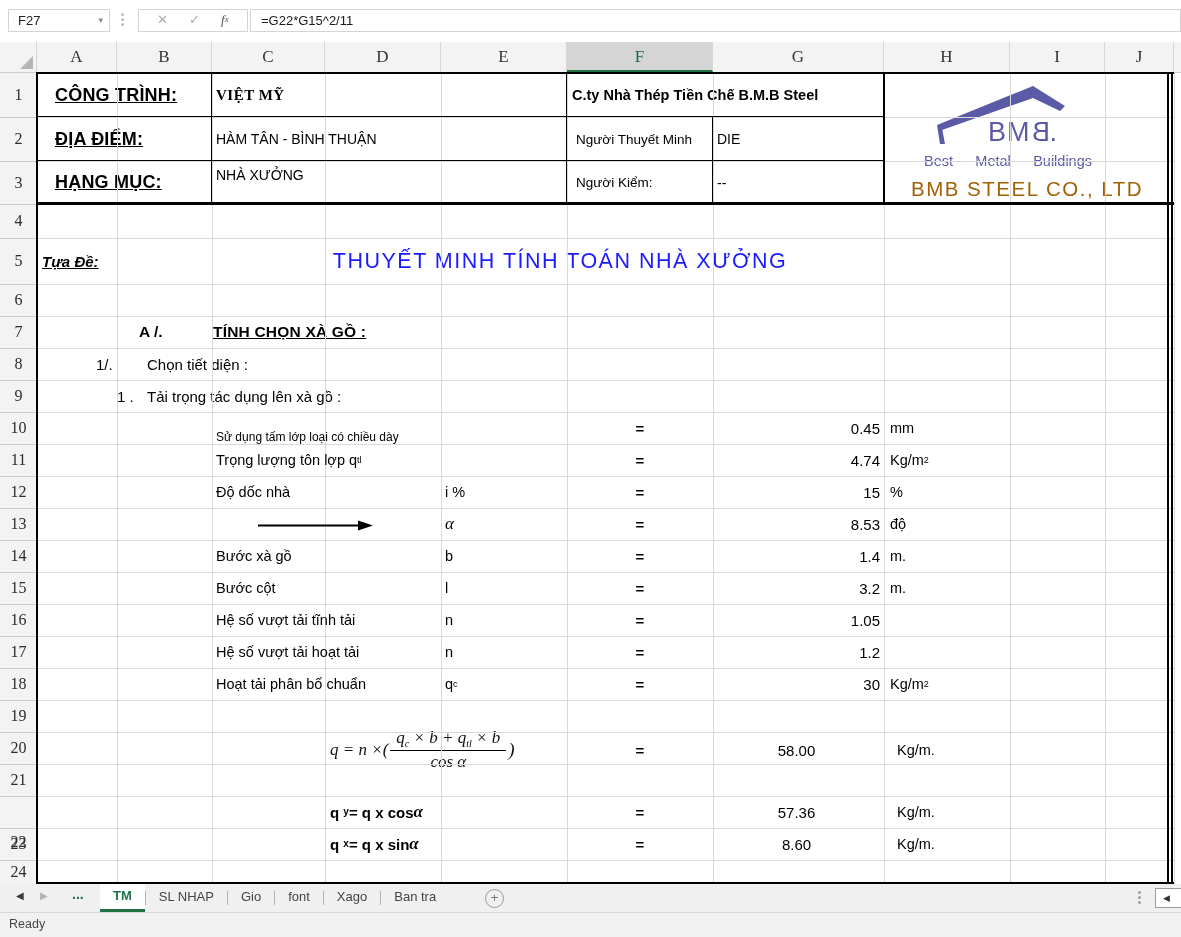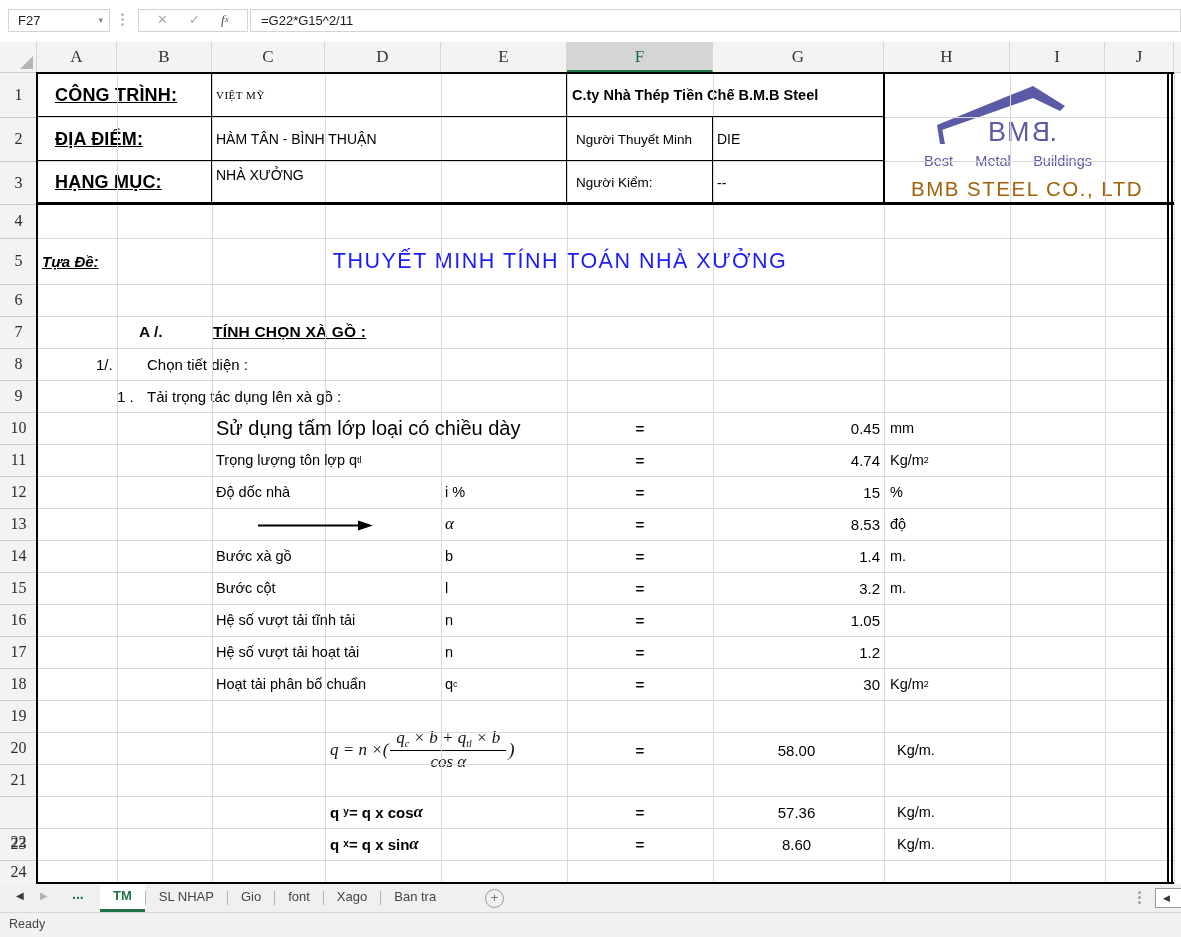--- a/index.html
+++ b/index.html
@@ -36,21 +36,21 @@
 
   
   .gl{position:absolute;background:#d9d9d9;}
   .glh{position:absolute;background:#cacaca;}
   .bl{position:absolute;background:#000;}
 
   
   .cell{position:absolute;font-size:14px;line-height:normal;white-space:nowrap;display:flex;align-items:center;}
   .b{font-weight:bold;}
   .blabel{font-weight:bold;font-size:18px;letter-spacing:.2px;text-decoration:underline;}
-  .serifb{font-family:"Liberation Serif",serif;font-weight:normal;font-size:11px;letter-spacing:.5px;}
+  .serifb{font-family:"Liberation Serif",serif;font-weight:bold;font-size:15px;letter-spacing:.5px;}
   .small{font-size:13.5px;}
   .eqc{justify-content:center;font-weight:bold;font-size:15px;}
   .valc{justify-content:flex-end;font-size:15px;}
   .valcc{justify-content:center;font-size:15px;}
   .unit{font-size:14.5px;}
   sub.t{font-size:9px;vertical-align:sub;line-height:0;}
   sup.t{font-size:9px;vertical-align:super;line-height:0;}
   .alpha{font-family:"Liberation Serif",serif;font-style:italic;font-size:17px;}
 
   #title{justify-content:center;font-size:21.5px;letter-spacing:1.5px;}
@@ -320,21 +320,21 @@
     <div class="bl" style="left: 37px; top: 160px; width: 847px; height: 1px;"></div>
     <div class="bl" style="left: 37px; top: 202px; width: 1137px; height: 3px;"></div>
     <div class="bl" style="left: 36px; top: 72px; width: 2px; height: 812px;"></div>
     <div class="bl" style="left: 211px; top: 73px; width: 1px; height: 131px;"></div>
     <div class="bl" style="left: 566px; top: 73px; width: 1px; height: 131px;"></div>
     <div class="bl" style="left: 712px; top: 117px; width: 1px; height: 87px;"></div>
     <div class="bl" style="left: 883px; top: 72px; width: 2px; height: 132px;"></div>
     <div class="bl" style="left: 1167px; top: 73px; width: 2px; height: 811px;"></div>
     <div class="bl" style="left: 1171px; top: 73px; width: 2px; height: 811px;"></div>
     <div class="bl" style="left: 37px; top: 882px; width: 1137px; height: 2px;"></div>
-    <div class="cell" style="left: 216px; top: 412px; height: 32px; font-size: 20px;">
+    <div class="cell" style="left: 216px; top: 412px; height: 32px; font-size: 12px; align-items: flex-end;">
       <span>Sử dụng tấm lớp loại có chiều dày</span>
     </div>
     <div class="cell eqc" style="left: 567px; top: 412px; width: 146px; height: 32px;">=</div>
     <div class="cell valc" style="left: 713px; top: 412px; width: 167px; height: 32px;">0.45</div>
     <div class="cell unit" style="left: 890px; top: 412px; height: 32px;">
       <span>mm</span>
     </div>
     <div class="cell" style="left: 216px; top: 444px; height: 32px; font-size: 14.5px;">
       <span>Trọng lượng tôn lợp q</span>
       <sub class="t">tl</sub>

